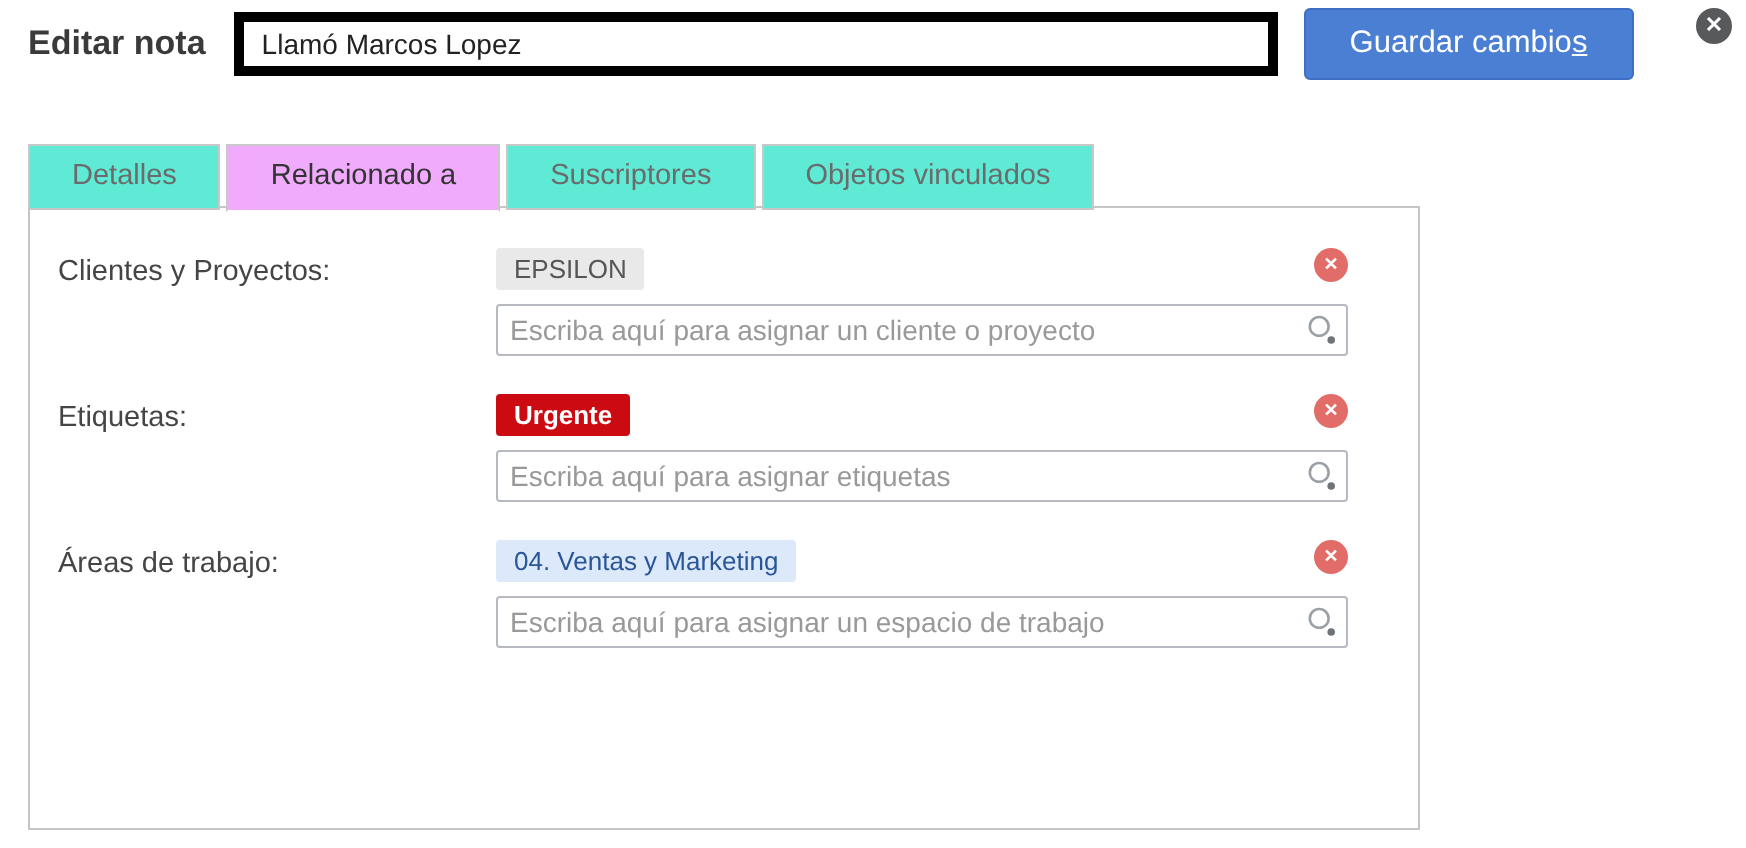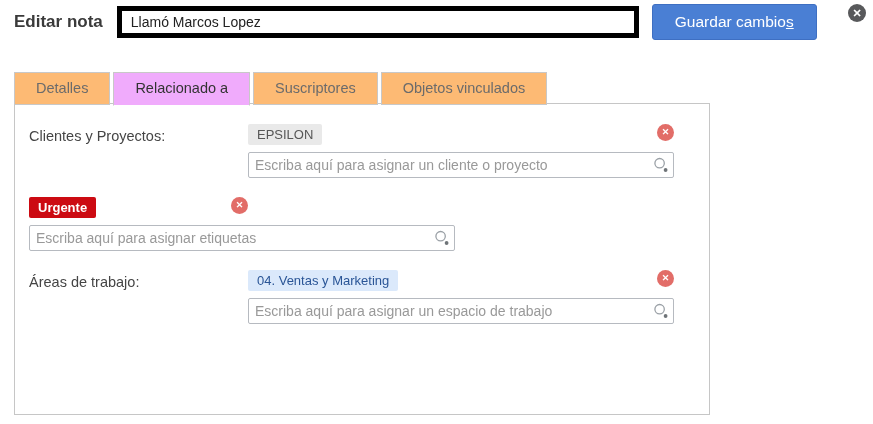--- a/index.html
+++ b/index.html
@@ -18,21 +18,21 @@
   .header-title { font-size:17px; font-weight:bold; color:#3a3a3a; white-space:nowrap; margin-right:14px; }
   .title-input { width:522px; height:32px; border:5px solid #000000; font-size:14px;
                  color:#222; padding:0 9px; font-family:"Liberation Sans", sans-serif; outline:none; }
   .save-btn { margin-left:13px; height:36px; padding:0 22px; background:#4a7fd4;
               border:1px solid #3e6fc2; border-radius:3px; color:#fff; font-size:15.5px;
               font-family:"Liberation Sans", sans-serif; cursor:pointer; white-space:nowrap; }
   .save-btn .ak { text-decoration:underline; }
 
   
   .tabs { position:absolute; left:14px; top:72px; display:flex; z-index:3; }
-  .tab { background:#fdba74; border:1px solid #c8c8c8; color:#6b6b6b; font-size:14.5px;
+  .tab { background:#5eead4; border:1px solid #c8c8c8; color:#6b6b6b; font-size:14.5px;
          padding:7px 21px 8px; margin-right:3px; cursor:pointer; white-space:nowrap; }
   .tab.active { background:#f0abfc; color:#333; border-bottom:1px solid #fff;
                 position:relative; margin-bottom:-1px; padding-bottom:9px; }
 
   
   .panel { position:absolute; left:14px; top:103px; width:696px; height:312px;
            background:#fff; border:1px solid #c6c6c6; z-index:1; padding:20px 14px; }
 
   .field-row { display:grid; grid-template-columns:219px 426px; margin-bottom:19px; }
   .field-label { font-size:14.5px; color:#454545; padding-top:4px; }
@@ -85,20 +85,21 @@
           <input class="search-input" type="text" placeholder="Escriba aquí para asignar un cliente o proyecto" style="">
           <svg class="search-icon" viewBox="0 0 16 16">
               <circle cx="6.6" cy="6.2" r="4.7" fill="none" stroke="#9aa0a6" stroke-width="1.3"></circle>
               <circle cx="12.6" cy="13" r="1.9" fill="#6f7478"></circle>
             </svg>
         </div>
       </div>
     </div>
 
     <div class="field-row">
+      <div class="field-label">Etiquetas:</div>
       <div class="field-controls">
         <div class="tag-line">
           <span class="tag red">Urgente</span>
           <span class="del-btn">✕</span>
         </div>
         <div class="search-wrap">
           <input class="search-input" type="text" placeholder="Escriba aquí para asignar etiquetas" style="">
           <svg class="search-icon" viewBox="0 0 16 16">
               <circle cx="6.6" cy="6.2" r="4.7" fill="none" stroke="#9aa0a6" stroke-width="1.3"></circle>
               <circle cx="12.6" cy="13" r="1.9" fill="#6f7478"></circle>

